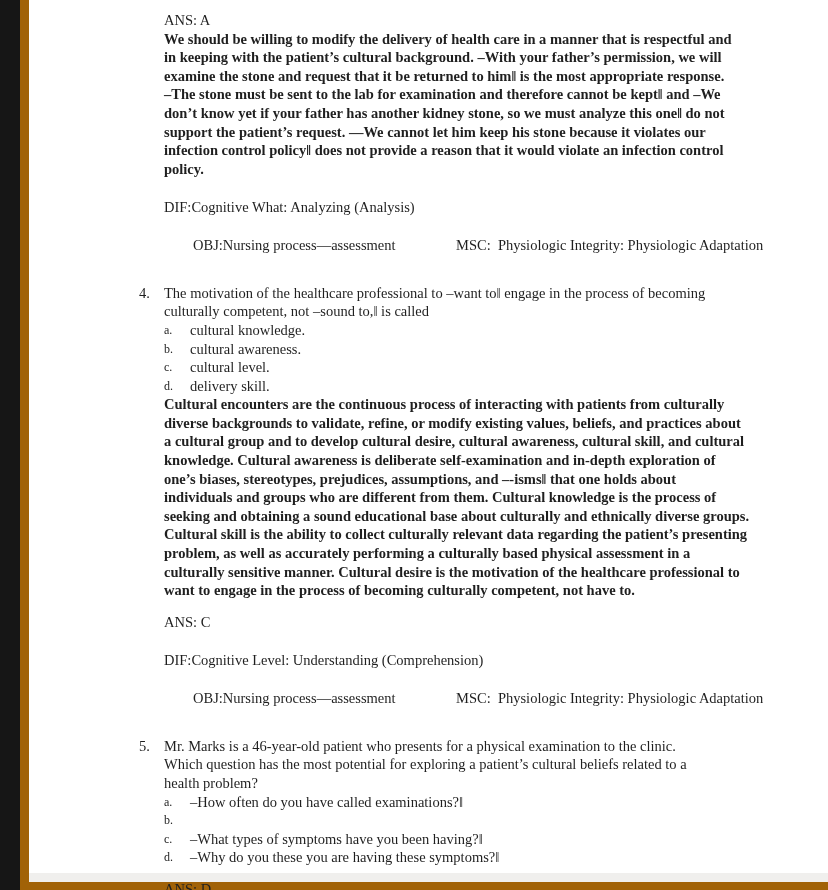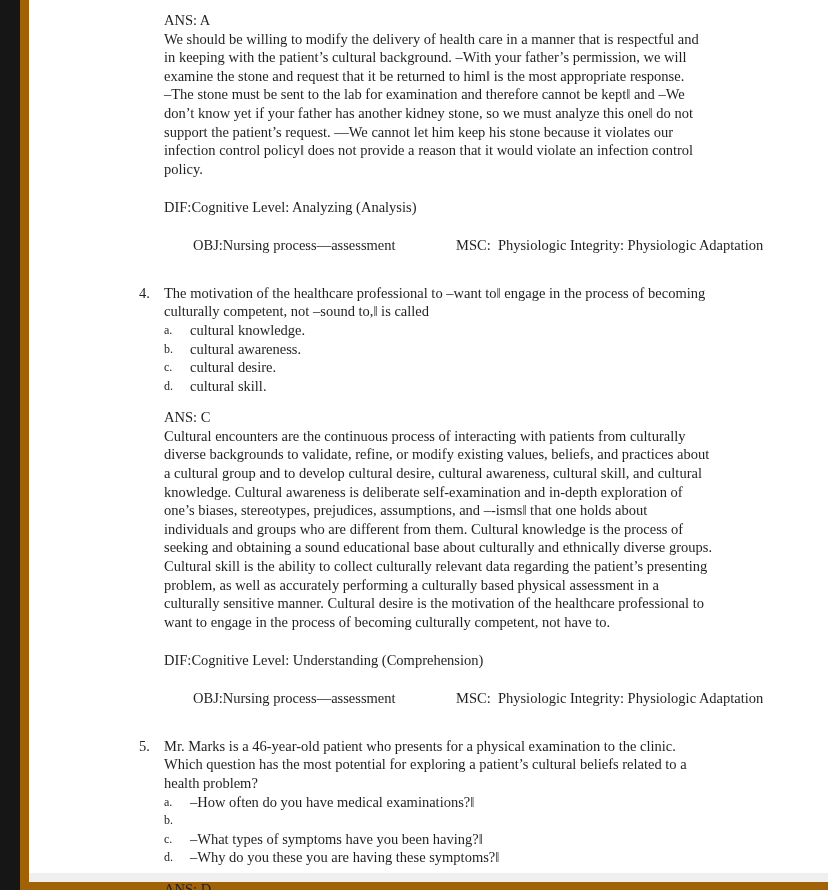--- a/index.html
+++ b/index.html
@@ -19,21 +19,21 @@
     padding: 11px 40px 0 110px;
     font-size: 14.5px; line-height: 18.6px;
   }
   .page-bottom-strip {
     position: absolute; left: 9px; top: 873px;
     width: 809px; height: 9px;
     background: #f0efed;
   }
   .indent { margin-left: 25px; }
   .ans-label { white-space: pre-wrap; }
-  .rationale { white-space: pre-wrap; }
+  .rationale { white-space: pre-wrap; font-weight: bold; }
   .meta { margin-top: 20px; }
   .meta-line { white-space: pre-wrap; }
   .obj-span { display: inline-block; width: 263px; white-space: pre-wrap; }
   .question { margin-top: 11px; display: flex; }
   .q-number { display: inline-block; width: 25px; flex: 0 0 25px; }
   .q-body { flex: 1 1 auto; }
   .q-text { white-space: pre-wrap; }
   .option-row { display: flex; }
   .option-letter {
     display: inline-block; width: 26px; flex: 0 0 26px;
@@ -52,21 +52,21 @@
     <div class="indent rationale">We should be willing to modify the delivery of health care in a manner that is respectful and
 in keeping with the patient’s cultural background. –With your father’s permission, we will
 examine the stone and request that it be returned to him‖ is the most appropriate response.
 –The stone must be sent to the lab for examination and therefore cannot be kept‖ and –We
 don’t know yet if your father has another kidney stone, so we must analyze this one‖ do not
 support the patient’s request. —We cannot let him keep his stone because it violates our
 infection control policy‖ does not provide a reason that it would violate an infection control
 policy.</div>
 
     <div class="indent meta">
-      <div class="meta-line">DIF:Cognitive Level: Analyzing (Analysis)</div>
+      <div class="meta-line">DIF:Cognitive What: Analyzing (Analysis)</div>
       <div class="meta-line">
         <span class="obj-span">OBJ:Nursing process—assessment</span><span>MSC:  Physiologic Integrity: Physiologic Adaptation</span>
       </div>
     </div>
 
     <div class="question">
       <span class="q-number">4.</span>
       <div class="q-body">
         <div class="q-text">The motivation of the healthcare professional to –want to‖ engage in the process of becoming
 culturally competent, not –sound to,‖ is called</div>
@@ -74,60 +74,60 @@
           <div class="option-row">
             <span class="option-letter">a.</span>
             <span class="option-text">cultural knowledge.</span>
           </div>
           <div class="option-row">
             <span class="option-letter">b.</span>
             <span class="option-text">cultural awareness.</span>
           </div>
           <div class="option-row">
             <span class="option-letter">c.</span>
-            <span class="option-text">cultural desire.</span>
+            <span class="option-text">cultural level.</span>
           </div>
           <div class="option-row">
             <span class="option-letter">d.</span>
-            <span class="option-text">cultural skill.</span>
+            <span class="option-text">delivery skill.</span>
           </div>
         </div>
       </div>
     </div>
 
-    <div class="indent ans-label ans-block">ANS: C</div>
     <div class="indent rationale">Cultural encounters are the continuous process of interacting with patients from culturally
 diverse backgrounds to validate, refine, or modify existing values, beliefs, and practices about
 a cultural group and to develop cultural desire, cultural awareness, cultural skill, and cultural
 knowledge. Cultural awareness is deliberate self-examination and in-depth exploration of
 one’s biases, stereotypes, prejudices, assumptions, and –-isms‖ that one holds about
 individuals and groups who are different from them. Cultural knowledge is the process of
 seeking and obtaining a sound educational base about culturally and ethnically diverse groups.
 Cultural skill is the ability to collect culturally relevant data regarding the patient’s presenting
 problem, as well as accurately performing a culturally based physical assessment in a
 culturally sensitive manner. Cultural desire is the motivation of the healthcare professional to
 want to engage in the process of becoming culturally competent, not have to.</div>
+    <div class="indent ans-label ans-block">ANS: C</div>
 
     <div class="indent meta">
       <div class="meta-line">DIF:Cognitive Level: Understanding (Comprehension)</div>
       <div class="meta-line">
         <span class="obj-span">OBJ:Nursing process—assessment</span><span>MSC:  Physiologic Integrity: Physiologic Adaptation</span>
       </div>
     </div>
 
     <div class="question">
       <span class="q-number">5.</span>
       <div class="q-body">
         <div class="q-text">Mr. Marks is a 46-year-old patient who presents for a physical examination to the clinic.
 Which question has the most potential for exploring a patient’s cultural beliefs related to a
 health problem?</div>
         <div class="options">
           <div class="option-row">
             <span class="option-letter">a.</span>
-            <span class="option-text">–How often do you have medical examinations?‖</span>
+            <span class="option-text">–How often do you have called examinations?‖</span>
           </div>
           <div class="option-row">
             <span class="option-letter">b.</span>
           </div>
           <div class="option-row">
             <span class="option-letter">c.</span>
             <span class="option-text">–What types of symptoms have you been having?‖</span>
           </div>
           <div class="option-row">
             <span class="option-letter">d.</span>

